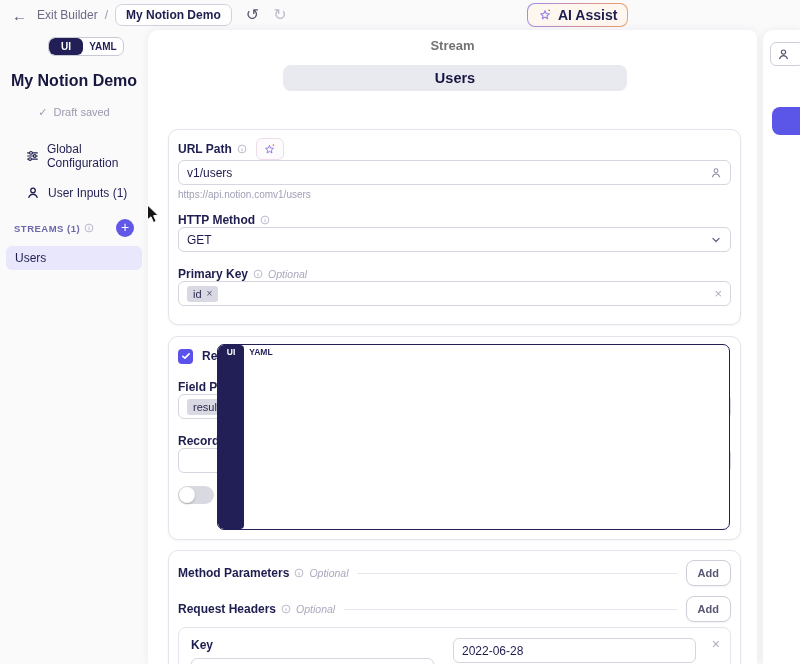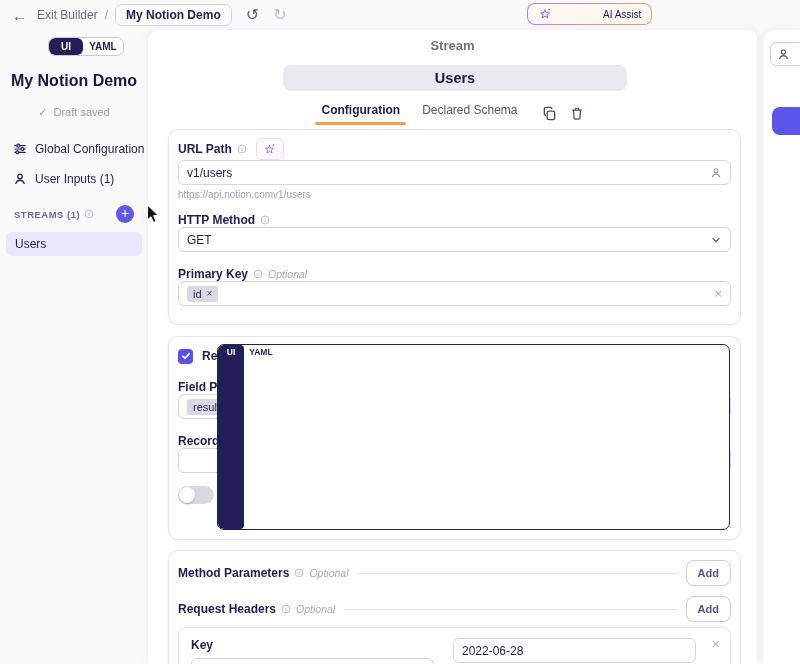--- a/index.html
+++ b/index.html
@@ -12,34 +12,34 @@
   .back { font-size:15px; color:#55546e; margin-left:12px; cursor:pointer; }
   .exit { font-size:12px; color:#6b6a84; margin-left:10px; }
   .crumb-sep { font-size:12px; color:#9a99ad; margin:0 7px; }
   .name-box { border:1px solid #d2d2de; border-radius:7px; background:#fff; padding:3px 10px; font-size:12px; font-weight:bold; color:#1e1d4f; }
   .undo,.redo { font-size:16px; margin-left:14px; line-height:1; }
   .undo { color:#5a5972; }
   .redo { color:#bcbbca; }
   .ai-wrap { position:absolute; left:527px; top:3px; padding:1px; border-radius:8px;
              background:linear-gradient(100deg,#9f8cee 0%,#d8909c 55%,#eba26b 100%); }
   .ai-btn { display:flex; align-items:center; gap:6px; background:#fdf7f0; border-radius:7px; padding:3px 10px; }
-  .ai-btn span { font-size:10px; font-weight:normal; color:#1e1d4f;margin-left:45px; }
+  .ai-btn span { font-size:14px; font-weight:bold; color:#1e1d4f; }
 
   
   .sidebar { position:absolute; left:0; top:30px; width:148px; height:634px; }
   .toggle { position:absolute; left:48px; top:7px; display:flex; border:1px solid #c9c9d6; border-radius:7px; background:#fff; overflow:hidden; }
   .toggle .seg { font-size:10px; font-weight:bold; padding:3px 0; text-align:center; }
   .toggle .seg.on { background:#211f55; color:#fff; border-radius:6px; }
   .toggle .seg.off { color:#211f55; }
   .toggle.big .seg.on { width:34px; }
   .toggle.big .seg.off { width:40px; }
   .side-title { margin-top:35px; text-align:center; font-size:16px; font-weight:bold; color:#17163f; }
   .draft { margin-top:16px; display:flex; justify-content:center; gap:6px; font-size:11px; color:#9b9ab0; }
   .nav { margin-top:18px; display:flex; flex-direction:column; gap:6px; }
-  .nav-item { display:flex; align-items:center; gap:8px; padding:5px 0 5px 13px; font-size:12px; color:#201f52; cursor:pointer; }
+  .nav-item { display:flex; align-items:center; gap:8px; padding:5px 0 5px 26px; font-size:12px; color:#201f52; cursor:pointer; }
   .streams-row { margin-top:14px; display:flex; align-items:center; padding:0 14px; }
   .streams-label { font-size:9.5px; font-weight:bold; letter-spacing:.5px; color:#6b69a8; }
   .streams-row .info { margin-left:4px; }
   .plus-btn { margin-left:auto; width:18px; height:18px; border-radius:50%; background:#6158e8; color:#fff;
               font-size:14px; line-height:17px; text-align:center; cursor:pointer; }
   .stream-item { margin:9px 6px 0 6px; background:#e8e7fb; border-radius:6px; padding:5px 9px; font-size:12px; color:#201f52; cursor:pointer; }
 
   
   .main { position:absolute; left:148px; top:30px; width:609px; height:634px; background:#fff;
           border-radius:10px 8px 0 0; box-shadow:0 0 10px rgba(40,40,80,.07); }
@@ -166,37 +166,20 @@
         </svg>
       <div class="plus-btn">+</div>
     </div>
     <div class="stream-item">Users</div>
   </div>
 
   <div class="main">
     <div class="m-title">Stream</div>
     <div class="stream-name">Users</div>
 
-    <div class="tabs">
-      <div class="tab active">Configuration</div>
-      <div class="tab idle">Declared Schema</div>
-      <div class="tab-icons">
-        <span class="ticon">
-          <svg width="15" height="15" viewBox="0 0 16 16" fill="none" stroke="#4a4968" stroke-width="1.4">
-              <rect x="5.5" y="5.5" width="8" height="9" rx="2"></rect>
-              <path d="M10.5 3.2v-.2A1.5 1.5 0 0 0 9 1.5H4A1.5 1.5 0 0 0 2.5 3v5.5A1.5 1.5 0 0 0 4 10h.3"></path>
-            </svg>
-        </span>
-        <span class="ticon">
-          <svg width="14" height="15" viewBox="0 0 16 16" fill="none" stroke="#4a4968" stroke-width="1.4">
-              <path d="M2.5 4.2h11M6 4V3a1 1 0 0 1 1-1h2a1 1 0 0 1 1 1v1M4 4.2l.7 8.8a1.5 1.5 0 0 0 1.5 1.4h3.6a1.5 1.5 0 0 0 1.5-1.4l.7-8.8"></path>
-            </svg>
-        </span>
-      </div>
-    </div>
 
     <div class="card card1">
       <div class="lrow mt4">
         <span class="lbl">URL Path</span>
         <svg width="10" height="10" viewBox="0 0 12 12" fill="none" stroke="#b5b4c7" stroke-width="1.1">
             <circle cx="6" cy="6" r="4.7"></circle>
             <path d="M6 5.6v2.6" stroke-linecap="round"></path>
           </svg>
         <div class="spark-btn">
           <svg width="13" height="13" viewBox="0 0 16 16" fill="none">

